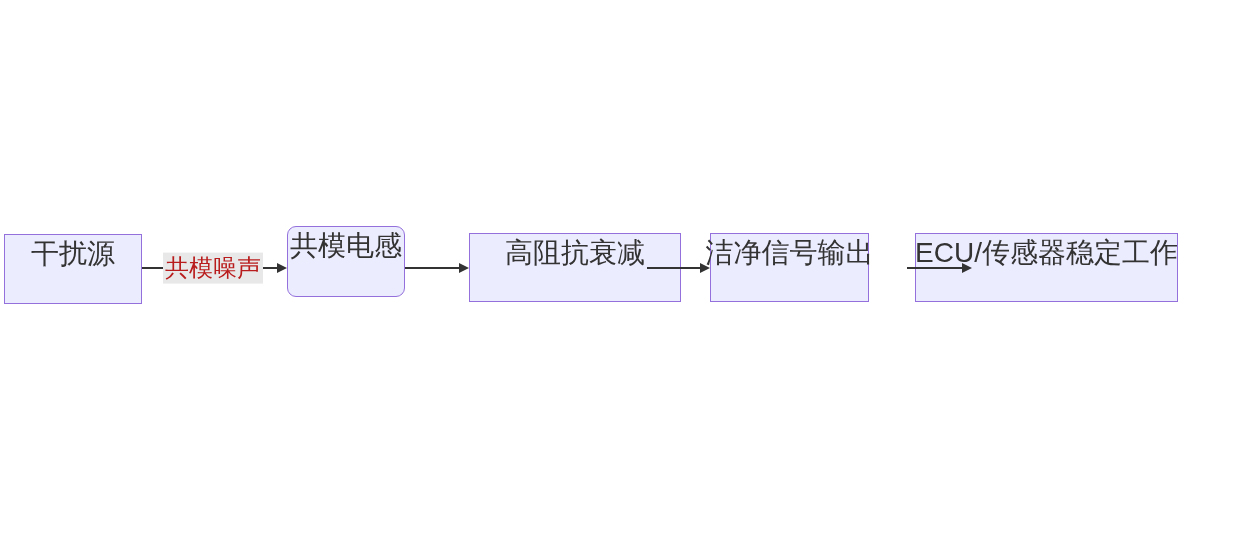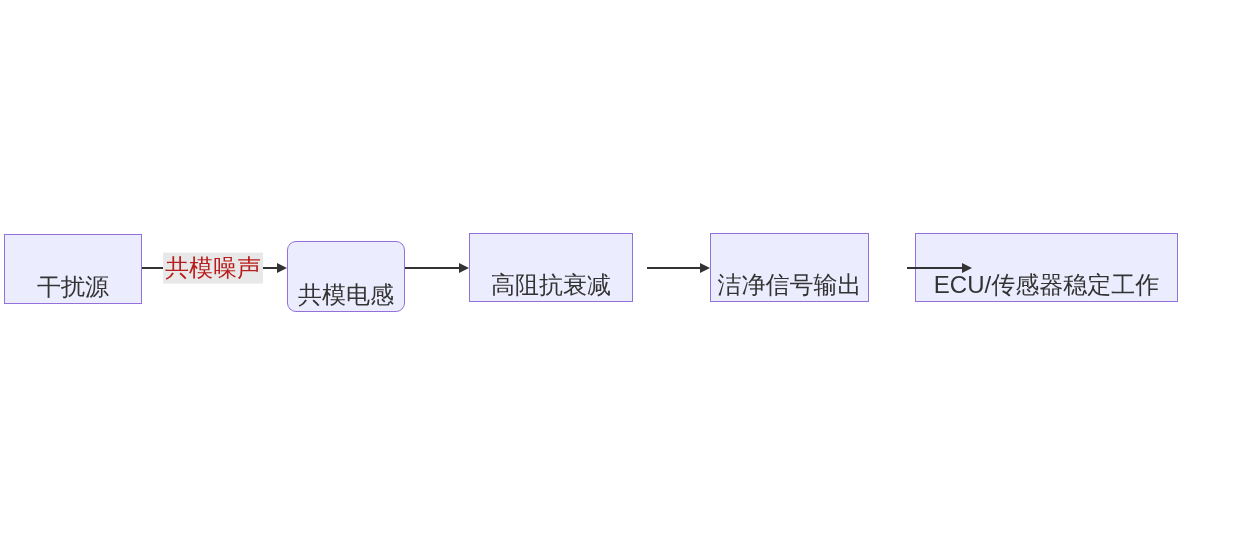--- a/index.html
+++ b/index.html
@@ -14,33 +14,33 @@
     background: #ffffff;
     overflow: hidden;
     font-family: "Liberation Sans", "DejaVu Sans", sans-serif;
   }
   .node {
     position: absolute;
     box-sizing: border-box;
     background: #ECECFF;
     border: 1.3px solid #9370DB;
     color: #333333;
-    font-size: 24px;
+    font-size: 28px;
     display: flex;
-    align-items: flex-end;
+    align-items: flex-start;
     justify-content: center;
     text-align: center;
     white-space: nowrap;
   }
   .node.rounded {
     border-radius: 9px;
   }
   .node-a { left: 4px;   top: 234px; width: 138px; height: 70px; }
-  .node-b { left: 287px; top: 241px; width: 118px; height: 71px; }
-  .node-c { left: 469px; top: 233px; width: 164px; height: 69px; }
+  .node-b { left: 287px; top: 226px; width: 118px; height: 71px; }
+  .node-c { left: 469px; top: 233px; width: 212px; height: 69px; }
   .node-d { left: 710px; top: 233px; width: 159px; height: 69px; }
   .node-e { left: 915px; top: 233px; width: 263px; height: 69px; }
 
   .edge-line {
     position: absolute;
     top: 267px;
     height: 2px;
     background: #333333;
   }
   .edge-line-1 { left: 142px; width: 136px; }

